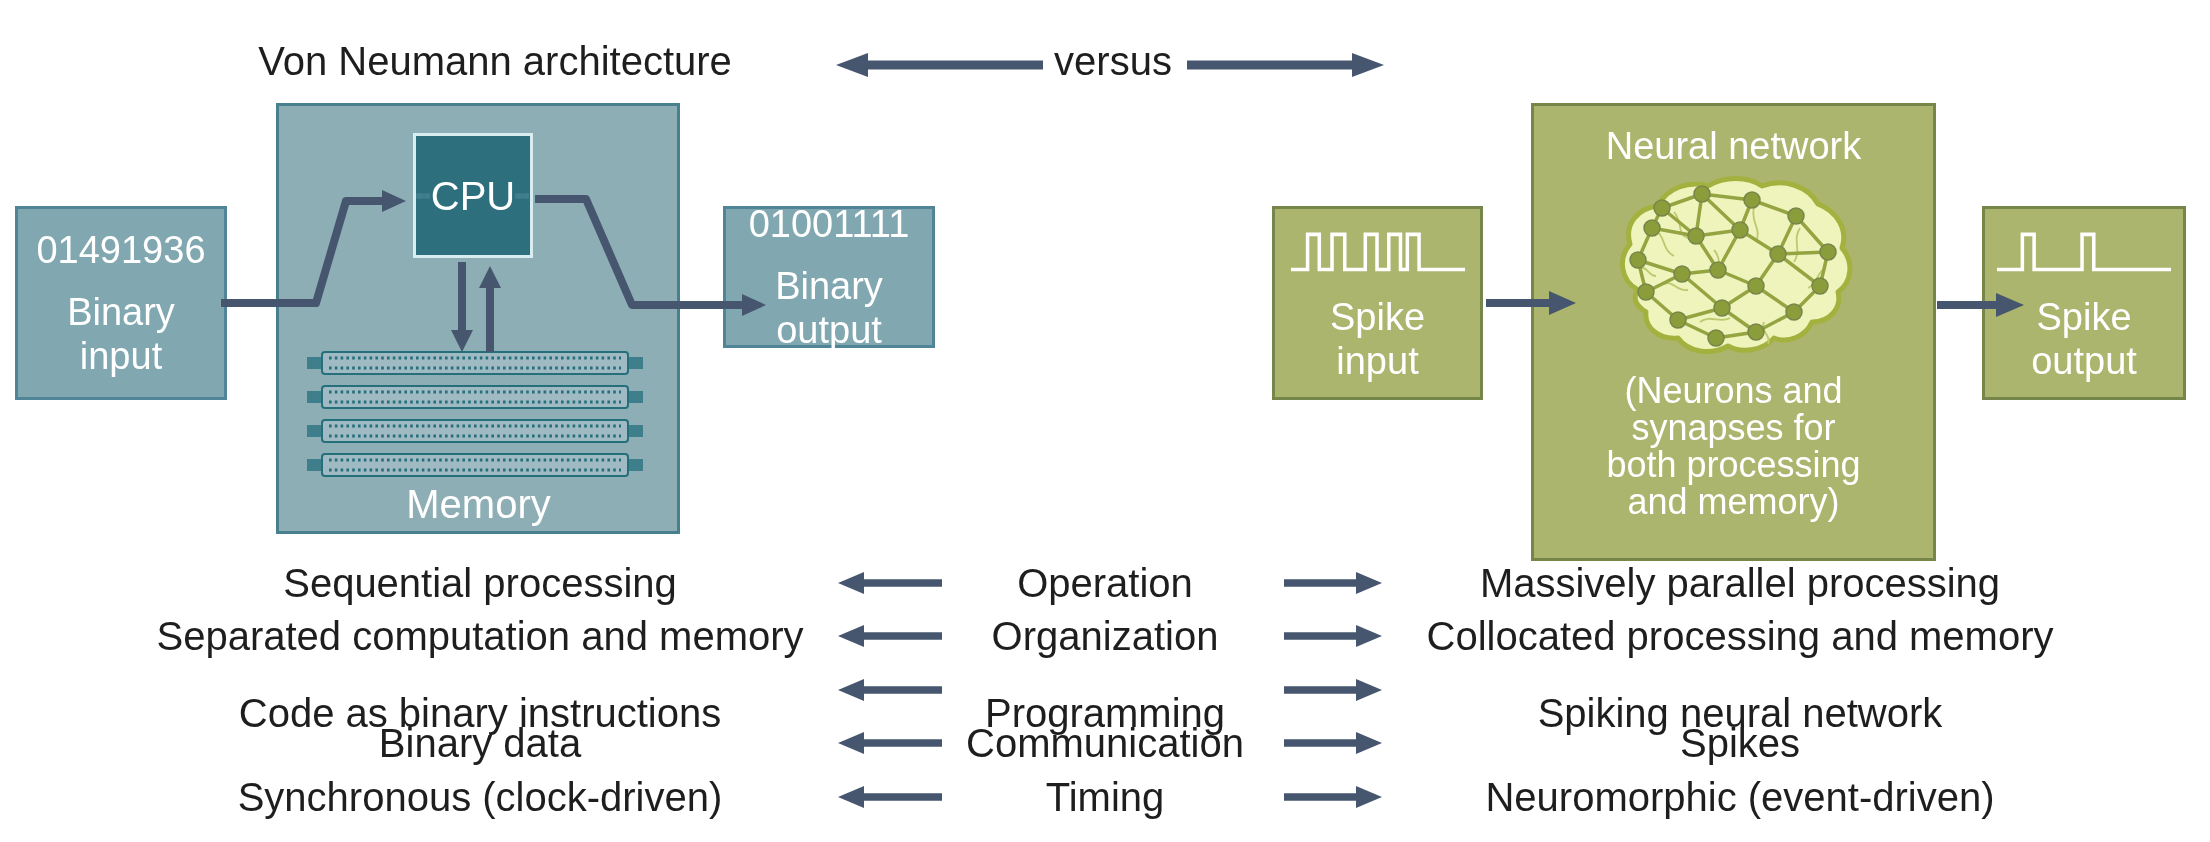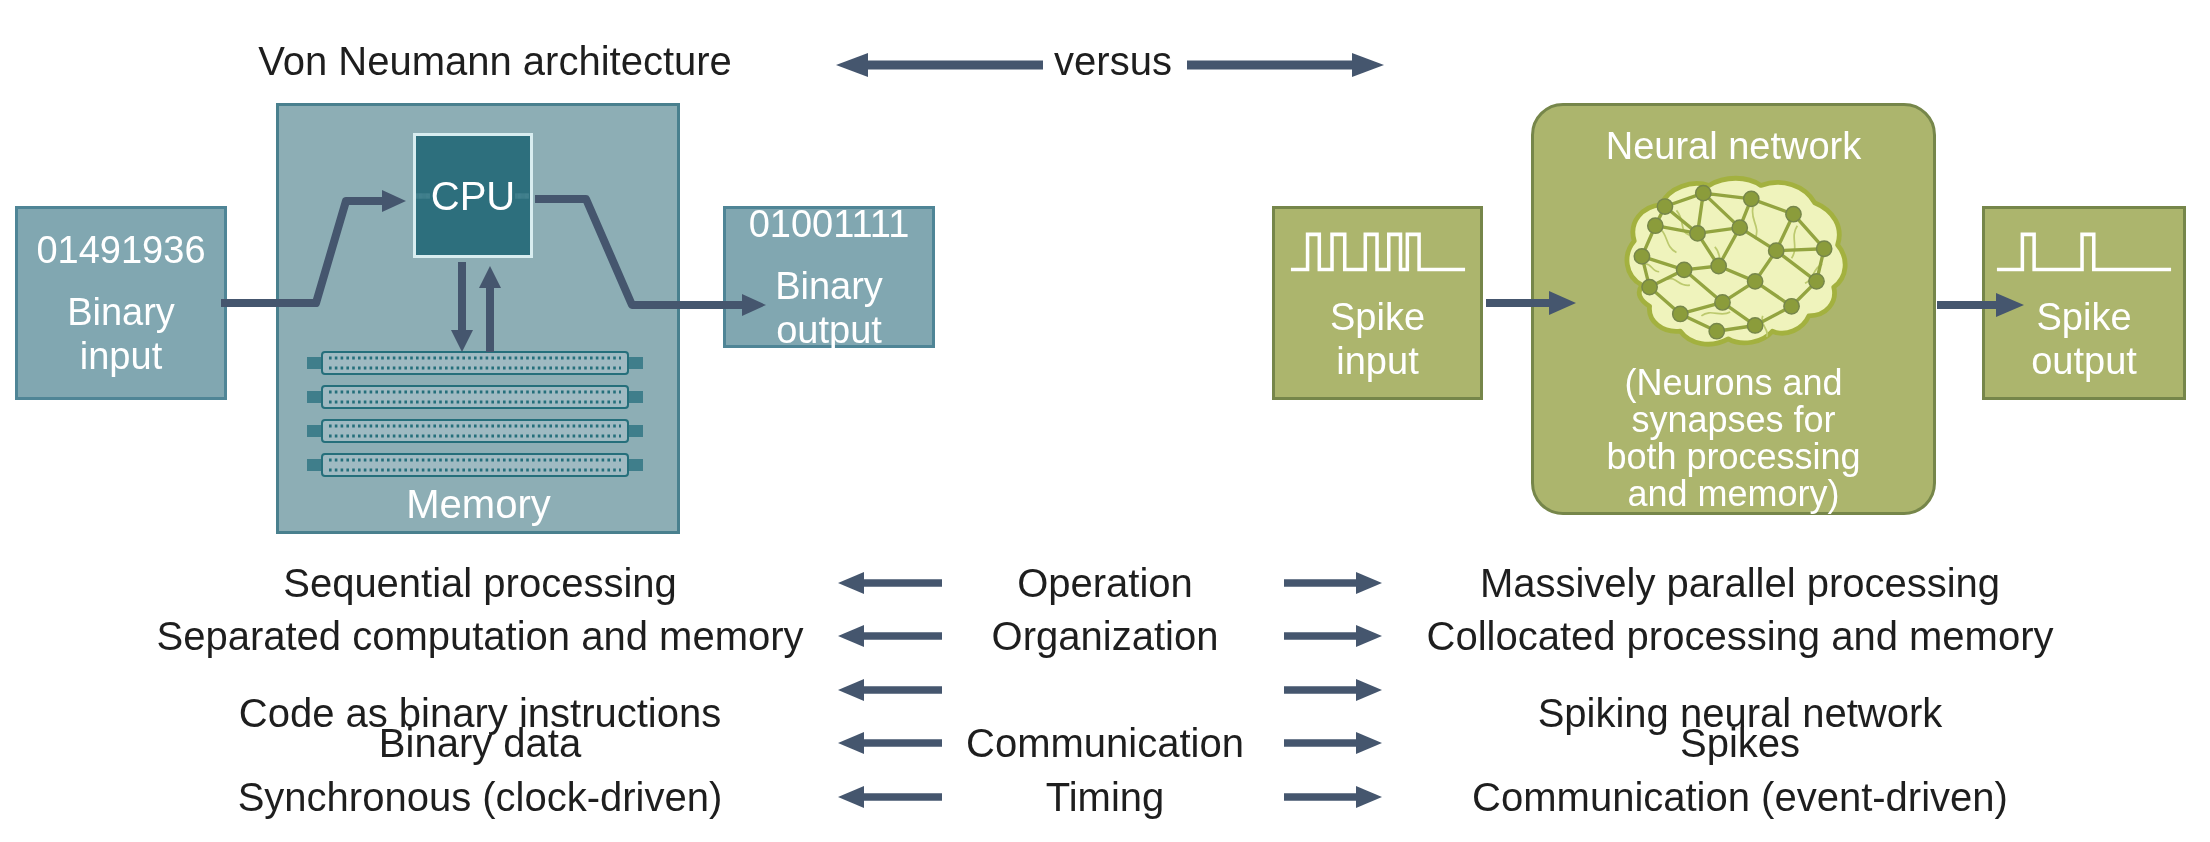--- a/index.html
+++ b/index.html
@@ -133,21 +133,21 @@
   </div>
 
   <div class="io-box olive" style="left:1272px;top:206px;width:211px;height:194px;">
     <svg class="wave" width="180" height="56" viewBox="0 0 184 56">
       <path d="M3,47 H20 V11 H32 V47 H45 V11 H58 V47 H79 V11 H91 V47 H103 V11 H115 V47 H122 V11 H134 V47 H181"></path>
     </svg>
     <div class="pre">Spike
 input</div>
   </div>
 
-  <div class="panel olivebig" style="left:1531px;top:103px;width:405px;height:412px;border-radius:32px;">
+  <div class="panel olivebig" style="left:1531px;top:103px;width:405px;height:458px;">
     <div class="nn-title">Neural network</div>
     <svg class="brain" width="260" height="196" viewBox="0 0 260 196">
       <path class="blob" d="M34,118 C16,108 14,86 26,72 C20,52 34,36 54,34 C62,16 86,8 104,14
         C120,4 144,4 158,14 C180,6 204,14 214,32 C234,40 244,58 238,76 C250,90 248,110 234,120
         C238,136 226,150 208,150 C202,164 184,172 170,166 C160,178 138,182 124,174
         C106,184 84,180 74,166 C56,168 40,156 42,140 C32,134 28,126 34,118 Z"></path>
       <path class="vein" d="M52,58 C62,66 58,78 70,84 M70,40 C80,52 72,62 84,66
         M150,36 C146,50 158,56 152,70 M196,56 C188,68 198,78 190,90
         M222,96 C212,100 214,112 204,116 M60,112 C70,108 72,120 84,118
         M96,150 C106,142 116,152 126,146 M160,150 C156,160 168,164 164,172
@@ -278,27 +278,28 @@
       <div class="cell c-center">Operation</div>
       <div class="cell c-right">Massively parallel processing</div>
     </div>
     <div class="row" style="top:610px;">
       <div class="cell c-left">Separated computation and memory</div>
       <div class="cell c-center">Organization</div>
       <div class="cell c-right">Collocated processing and memory</div>
     </div>
     <div class="row" style="top:687px;">
       <div class="cell c-left">Code as binary instructions</div>
+      <div class="cell c-center">Programming</div>
       <div class="cell c-right">Spiking neural network</div>
     </div>
     <div class="row" style="top:717px;">
       <div class="cell c-left">Binary data</div>
       <div class="cell c-center">Communication</div>
       <div class="cell c-right">Spikes</div>
     </div>
     <div class="row" style="top:771px;">
       <div class="cell c-left">Synchronous (clock-driven)</div>
       <div class="cell c-center">Timing</div>
-      <div class="cell c-right">Communication (event-driven)</div>
+      <div class="cell c-right">Neuromorphic (event-driven)</div>
     </div>
   </div>
 
 </div>
 
 </body></html>

